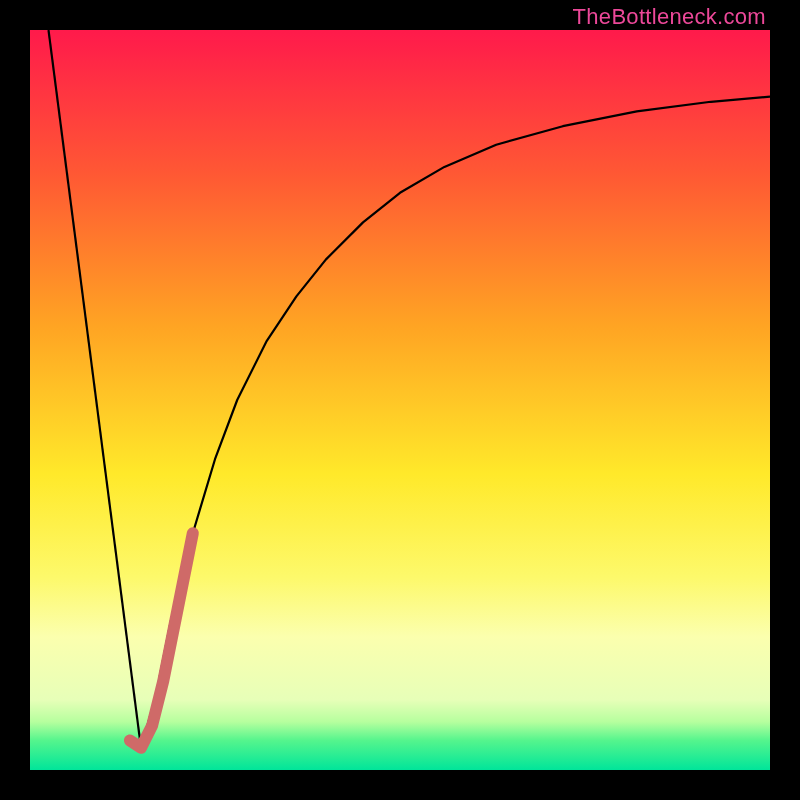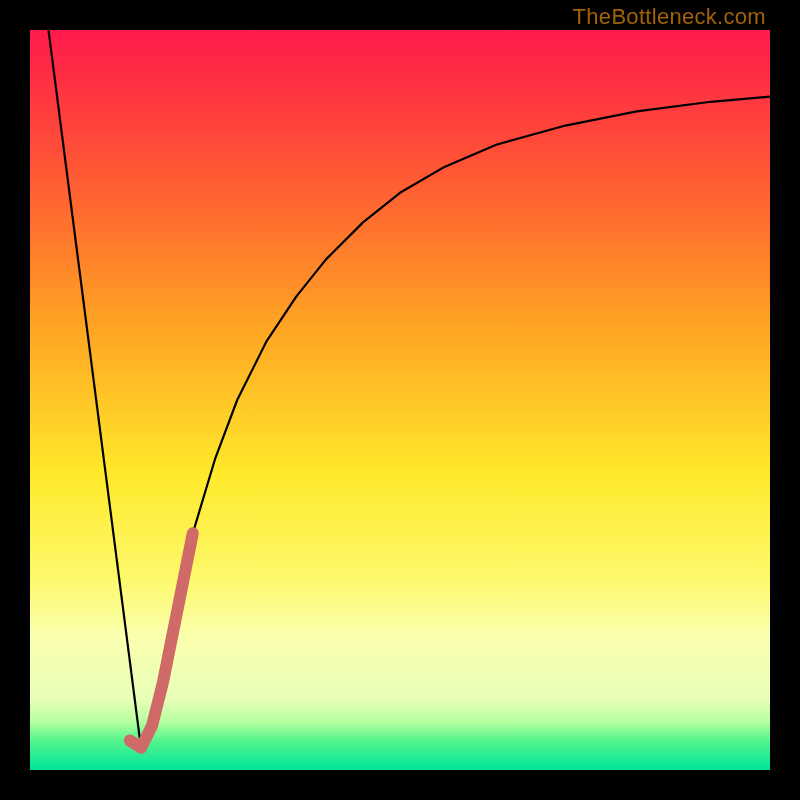--- a/index.html
+++ b/index.html
@@ -24,21 +24,21 @@
     top: 0;
     width: 740px;
     height: 740px;
   }
   .watermark {
     position: absolute;
     top: 4px;
     right: 34px;
     font-family: Arial, Helvetica, sans-serif;
     font-size: 22px;
-    color: #a16207;
+    color: #ec4899;
     letter-spacing: 0.3px;
   }
   svg { display: block; }
 </style>
 </head>
 <body>
 
 <div class="frame">
   <svg class="plot" viewBox="0 0 740 740">
     <defs>

